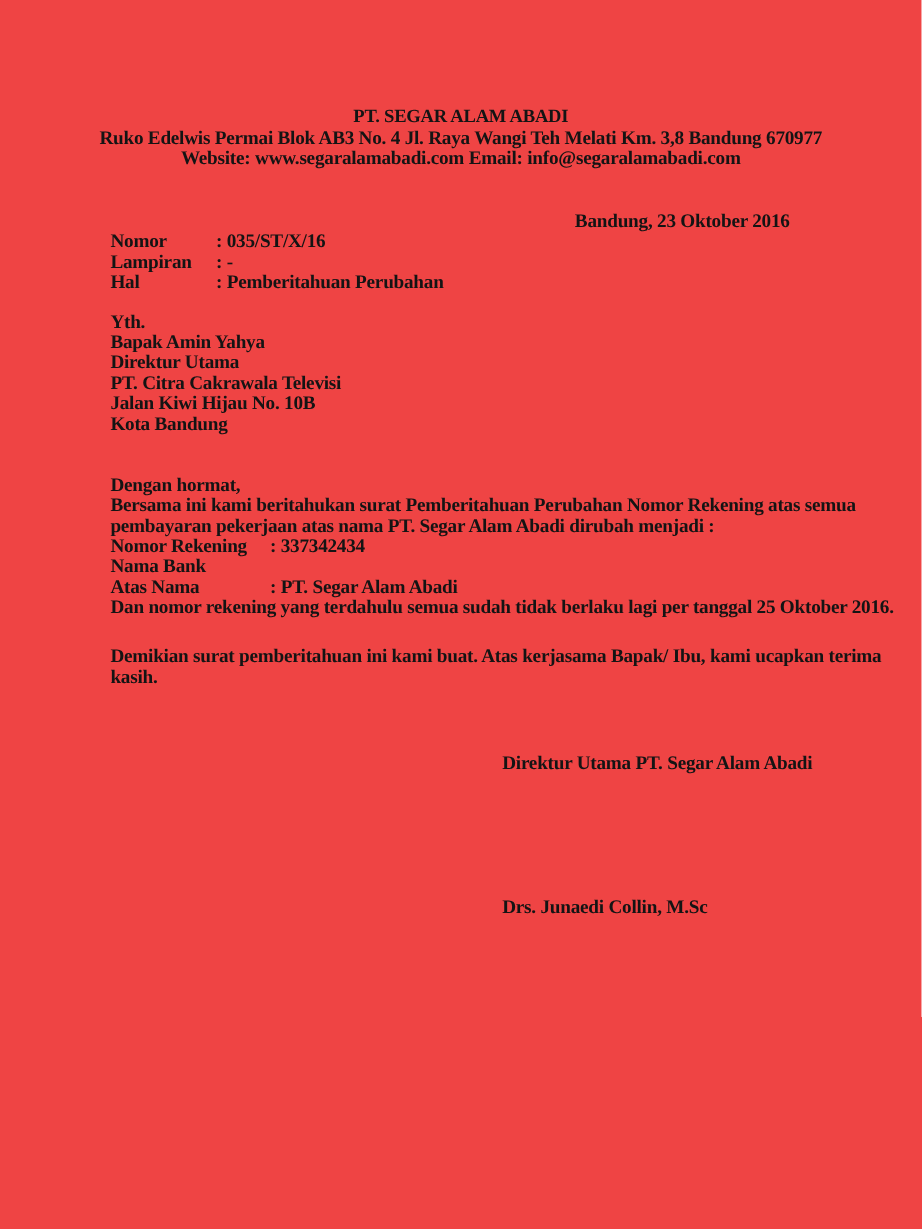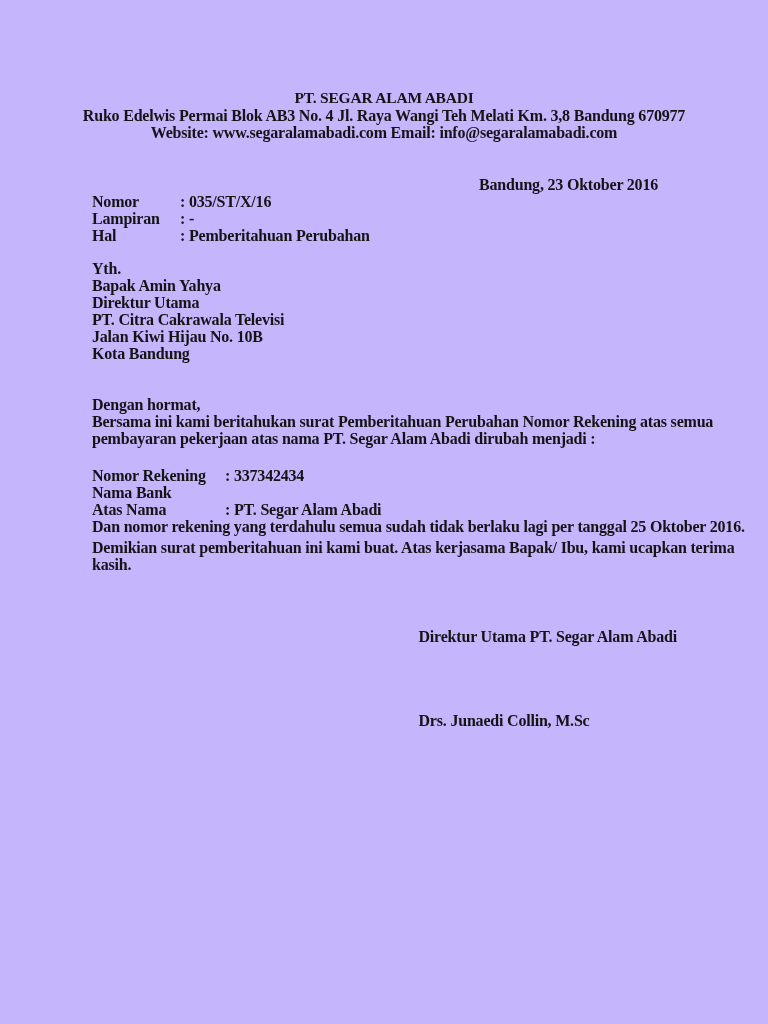--- a/index.html
+++ b/index.html
@@ -4,21 +4,21 @@
 <style>
   html, body {
     margin: 0;
     padding: 0;
     background: #ffffff;
   }
   .page {
     position: relative;
     width: 768px;
     height: 1024px;
-    background: #c4b5fd;
+    background: #ef4444;
     overflow: hidden;
     font-family: "Liberation Serif", "DejaVu Serif", serif;
     font-weight: 700;
     color: #141414;
     letter-spacing: -0.2px;
   }
   .line {
     font-size: 16px;
     line-height: 17px;
     white-space: nowrap;
@@ -58,37 +58,37 @@
     top: 260px;
     left: 92px;
   }
   
   .body-block {
     position: absolute;
     top: 396px;
     left: 92px;
     width: 600px;
   }
-  .details-block { margin-top: 20px; }
+  .details-block { margin-top: 0; }
   .detail-row { display: flex; }
   .detail-label { width: 133px; flex: 0 0 auto; }
   
   .closing-block {
     position: absolute;
     top: 539px;
     left: 92px;
   }
   
   .signature-block {
     position: absolute;
     top: 628px;
     right: 91px;
     text-align: left;
   }
-  .sig-name { margin-top: 67px; }
+  .sig-name { margin-top: 103px; }
 </style>
 </head>
 <body>
 
 <div class="page">
 
   <div class="letterhead">
     <div class="company-name">PT. SEGAR ALAM ABADI</div>
     <div class="line">Ruko Edelwis Permai Blok AB3 No. 4 Jl. Raya Wangi Teh Melati Km. 3,8 Bandung 670977</div>
     <div class="line">Website: www.segaralamabadi.com Email: info@segaralamabadi.com</div>

